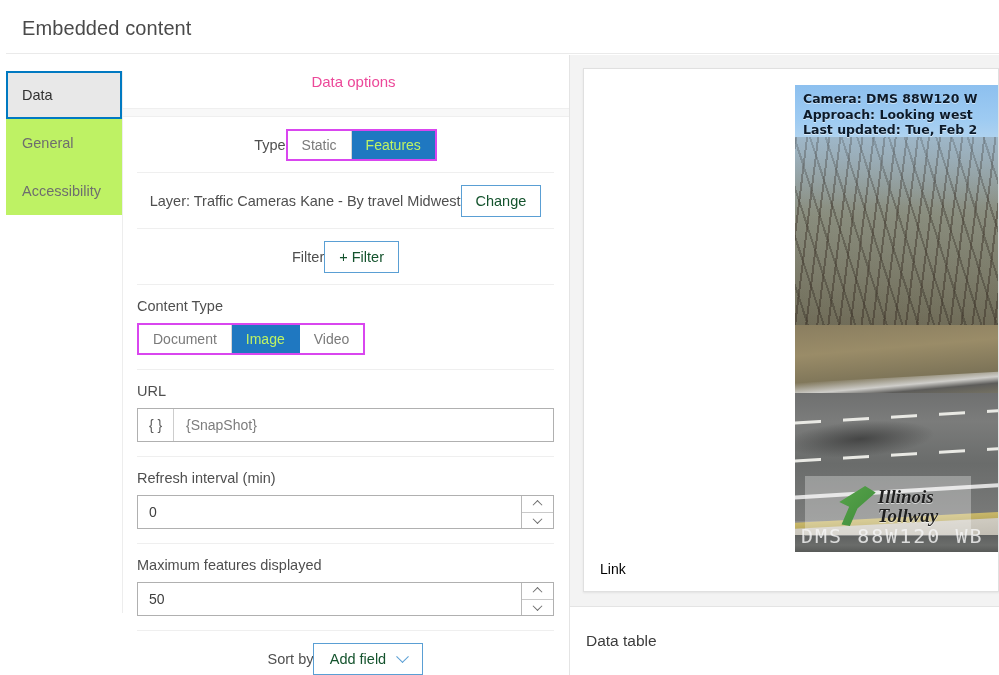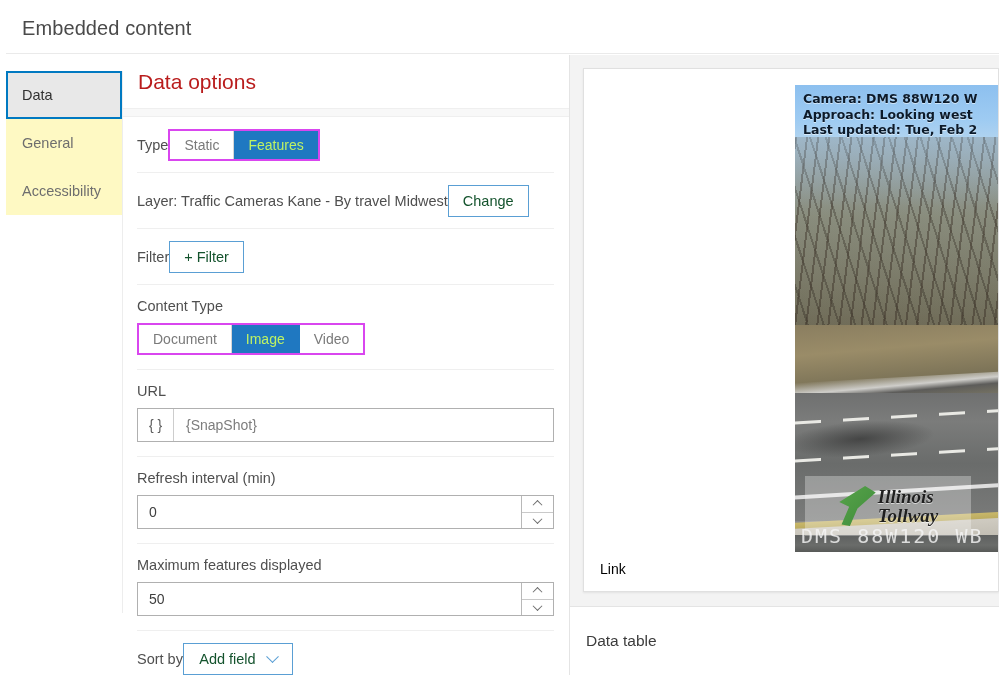--- a/index.html
+++ b/index.html
@@ -42,57 +42,58 @@
     background: #ffffff;
     border-right: 1px solid #ededed;
     margin-top: 16px;
   }
   .tab-item {
     height: 48px;
     display: flex; align-items: center;
     padding-left: 16px;
     font-size: 14.5px;
     color: #6e6e6e;
-    background: #fef9c3;
+    background: #bef264;
     cursor: pointer;
   }
   .tab-item.active {
     background: #e8e8e8;
     color: #323232;
     outline: 2px solid #0079c1;
     outline-offset: -2px;
   }
   
   .form-panel {
     position: absolute; top: 55px; left: 123px;
     width: 447px; height: 620px;
     background: #ffffff;
     border-right: 1px solid #e4e4e4;
     overflow: hidden;
   }
   .form-header {
     height: 53px;
     display: flex; align-items: center;
     padding-left: 15px;
-    font-size: 21px;
-    color: #b91c1c;
-    background: #ffffff;
+    font-size: 15px;
+    color: #ec4899;
+    background: #ffffff;
+    justify-content: center;
   }
   .form-header-sep {
     height: 9px;
     background: #f8f8f8;
     border-top: 1px solid #efefef;
     border-bottom: 1px solid #efefef;
   }
   .form-body {
     padding: 0 15px 0 14px;
   }
   .row {
     display: flex; align-items: center;
-    justify-content: flex-start;
+    justify-content: center;
     min-height: 56px;
     border-bottom: 1px solid #efefef;
   }
   .row-label {
     font-size: 14.5px;
     color: #4f4f4f;
   }
   .block {
     padding: 13px 0 14px 0;
     border-bottom: 1px solid #efefef;

